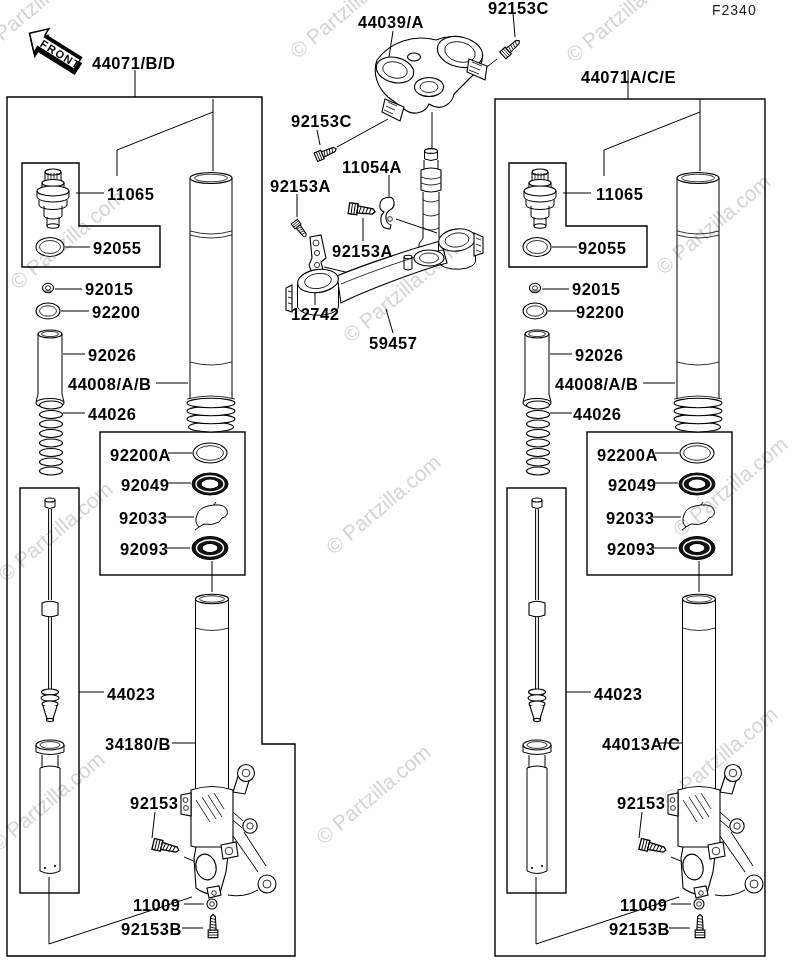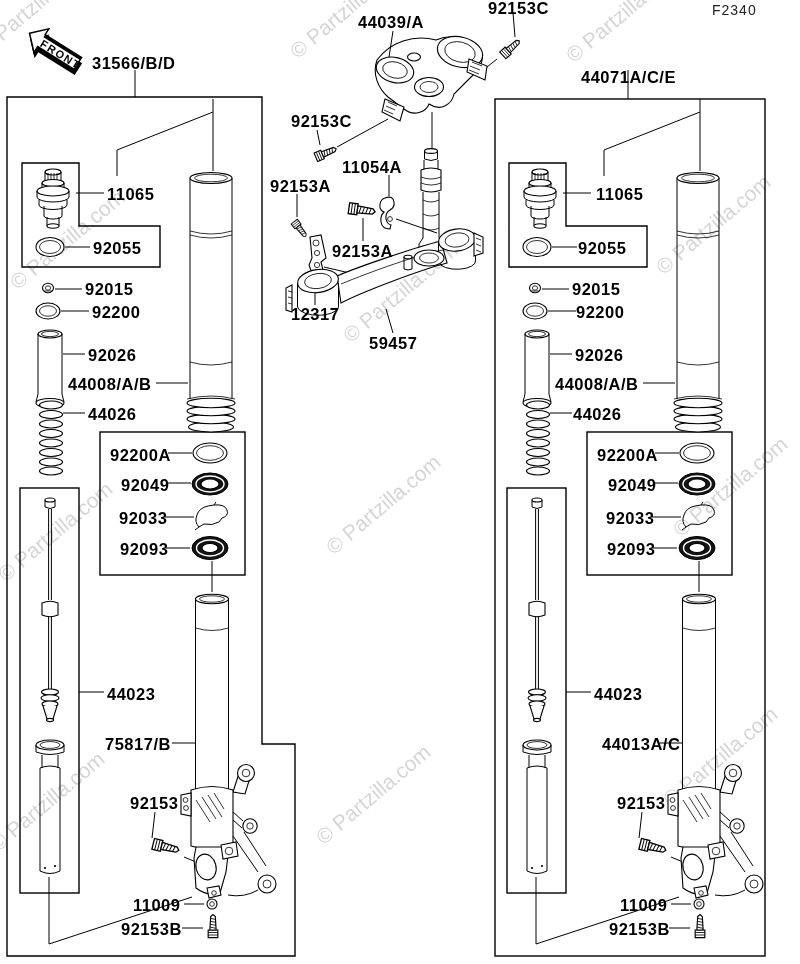--- a/index.html
+++ b/index.html
@@ -305,46 +305,46 @@
     <path class="pt" d="M474,233 l9,4 v16 l-9,3 z"></path>
     <path class="tn" d="M476,238 l5,2 M476,244 l5,2 M476,250 l5,2"></path>
     <ellipse class="pt" cx="429" cy="258" rx="15" ry="8"></ellipse>
     <ellipse class="tn" cx="429" cy="258" rx="9.5" ry="5"></ellipse>
     <path class="ln" d="M404,257 V269 M412,257 V269 M404,269 Q408,271 412,269"></path>
     <ellipse class="pt" cx="408" cy="257" rx="4" ry="1.8"></ellipse>
     <path class="ln" d="M393,333 L386,309"></path>
   </g>
 </svg>
 
-<div class="lbl" style="left:92px;top:55px">31566/B/D</div>
+<div class="lbl" style="left:92px;top:55px">44071/B/D</div>
 <div class="lbl" style="left:581px;top:69px">44071A/C/E</div>
 <div class="code" style="left:712px;top:3px">F2340</div>
 
 <div class="lbl" style="left:358px;top:14px">44039/A</div>
 <div class="lbl" style="left:488px;top:0px">92153C</div>
 <div class="lbl" style="left:291px;top:113px">92153C</div>
 <div class="lbl" style="left:342px;top:159px">11054A</div>
 <div class="lbl" style="left:270px;top:178px">92153A</div>
 <div class="lbl" style="left:332px;top:243px">92153A</div>
-<div class="lbl" style="left:291px;top:306px">12317</div>
+<div class="lbl" style="left:291px;top:306px">12742</div>
 <div class="lbl" style="left:369px;top:335px">59457</div>
 
 <div class="lbl" style="left:107px;top:186px">11065</div>
 <div class="lbl" style="left:93px;top:240px">92055</div>
 <div class="lbl" style="left:85px;top:281px">92015</div>
 <div class="lbl" style="left:92px;top:304px">92200</div>
 <div class="lbl" style="left:88px;top:347px">92026</div>
 <div class="lbl" style="left:68px;top:376px">44008/A/B</div>
 <div class="lbl" style="left:88px;top:406px">44026</div>
 <div class="lbl" style="left:110px;top:447px">92200A</div>
 <div class="lbl" style="left:121px;top:477px">92049</div>
 <div class="lbl" style="left:119px;top:510px">92033</div>
 <div class="lbl" style="left:120px;top:541px">92093</div>
 <div class="lbl" style="left:107px;top:686px">44023</div>
-<div class="lbl" style="left:105px;top:736px">75817/B</div>
+<div class="lbl" style="left:105px;top:736px">34180/B</div>
 <div class="lbl" style="left:130px;top:795px">92153</div>
 <div class="lbl" style="left:133px;top:897px">11009</div>
 <div class="lbl" style="left:121px;top:921px">92153B</div>
 
 <div class="lbl" style="left:596px;top:186px">11065</div>
 <div class="lbl" style="left:578px;top:240px">92055</div>
 <div class="lbl" style="left:572px;top:281px">92015</div>
 <div class="lbl" style="left:576px;top:304px">92200</div>
 <div class="lbl" style="left:575px;top:347px">92026</div>
 <div class="lbl" style="left:555px;top:376px">44008/A/B</div>

